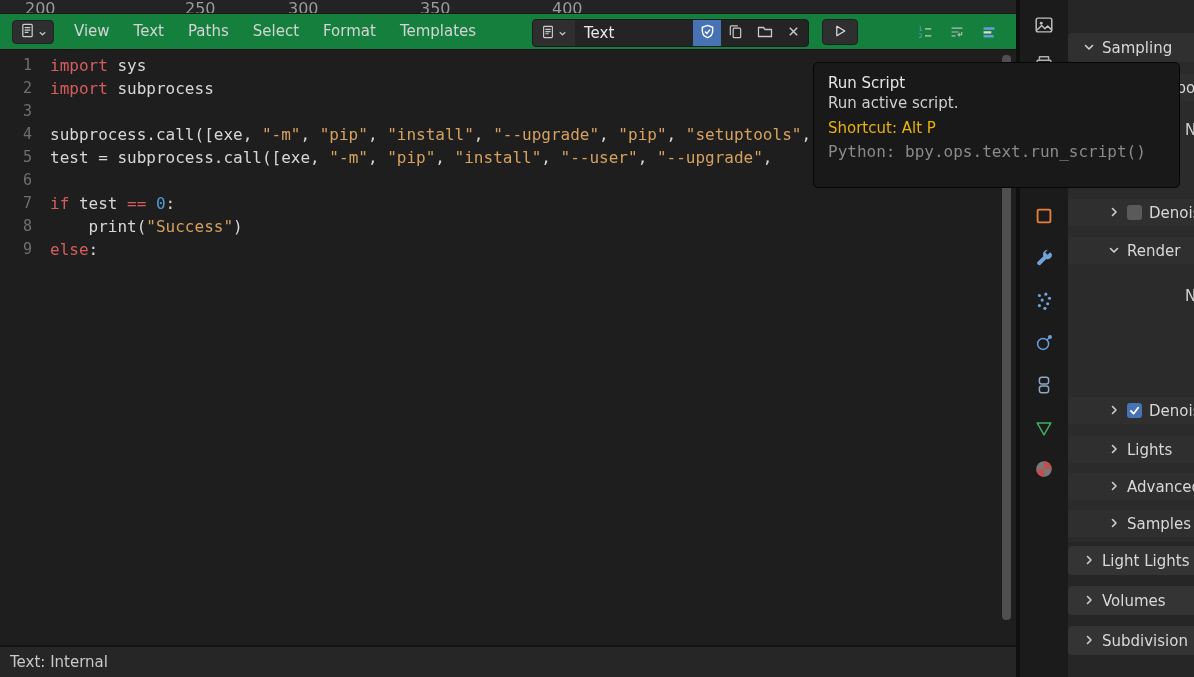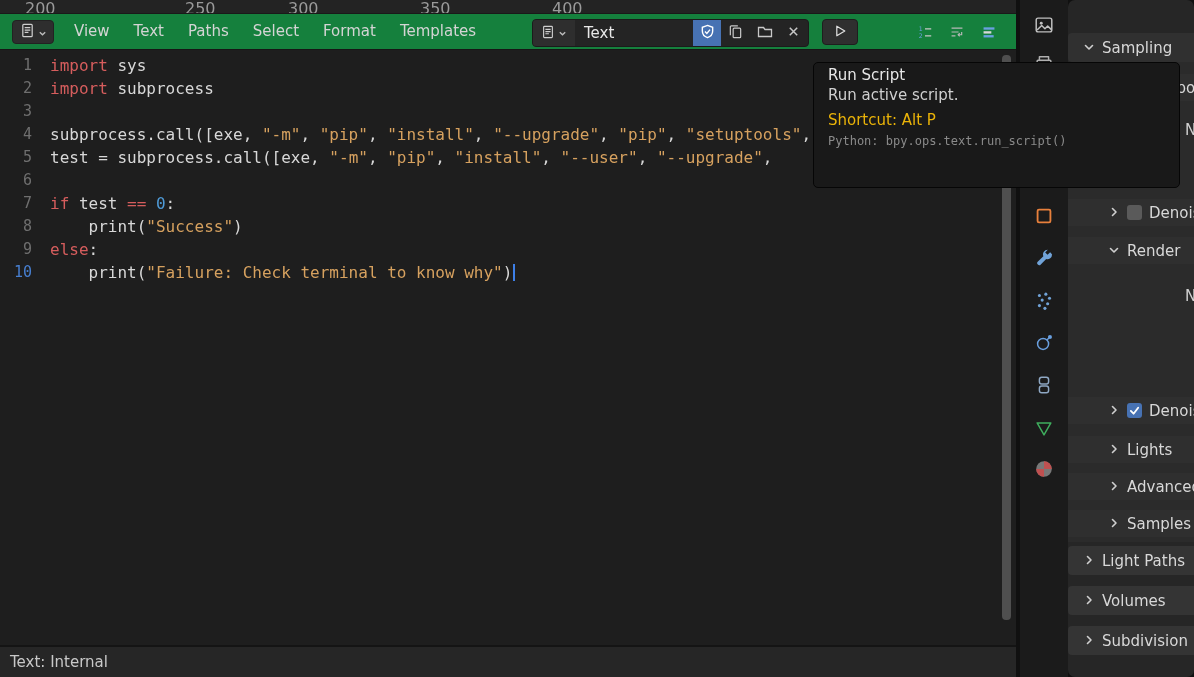--- a/index.html
+++ b/index.html
@@ -43,38 +43,38 @@
 
   .ted-footer{position:absolute;left:0;top:645px;width:1016px;height:32px;background:#262626;
               border-top:2px solid #141414;box-sizing:border-box;display:flex;align-items:center;}
   .ted-footer span{font-size:15px;color:#c8c8c8;padding-left:10px;}
 
   
   .tabstrip{position:absolute;left:1020px;top:0;width:48px;height:677px;background:#1b1b1b;}
   .ptab{position:absolute;left:0;width:48px;height:40px;display:flex;align-items:center;justify-content:center;}
 
   
-  .props{position:absolute;left:1068px;top:0;width:126px;height:677px;background:#262626;overflow:hidden;border-radius:7px;}
+  .props{position:absolute;left:1068px;top:0;width:126px;height:677px;background:#262626;overflow:hidden;}
   .pbody{position:absolute;left:0;top:62px;width:126px;height:480px;background:#2b2b2b;}
   .prow{position:absolute;left:0;width:280px;display:flex;align-items:center;gap:7px;color:#d8d8d8;font-size:15px;box-sizing:border-box;}
   .prow.panel{height:29px;padding-left:15px;border-radius:4px 0 0 4px;}
   .prow.sub{height:27px;padding-left:40px;background:#2f2f2f;}
   .flabel{position:absolute;color:#cfcfcf;font-size:15px;white-space:nowrap;}
   .sublabel-abs{position:absolute;white-space:nowrap;}
   .cbx{width:15px;height:15px;border-radius:3px;flex:none;display:flex;align-items:center;justify-content:center;}
   .cbx.off{background:#5a5a5a;}
   .cbx.on{background:#4772b3;}
 
   
   .tooltip{position:absolute;left:813px;top:62px;width:367px;height:126px;background:#191919;border:1px solid #060606;
-           border-radius:5px;box-sizing:border-box;padding:3px 14px;z-index:60;}
+           border-radius:5px;box-sizing:border-box;padding:11px 14px;z-index:60;}
   .tt-title{font-size:15px;color:#e6e6e6;margin-bottom:2px;}
   .tt-desc{font-size:15px;color:#cfcfcf;margin-bottom:7px;}
   .tt-short{font-size:15px;color:#eab308;margin-bottom:5px;}
-  .tt-py{font-size:12px;color:#8a8a8a;font-family:"DejaVu Sans Mono",monospace;}
+  .tt-py{font-size:16px;color:#8a8a8a;font-family:"DejaVu Sans Mono",monospace;}
 </style>
 </head>
 <body>
 
 <div class="screen">
 
   <div class="texted">
     <div class="ruler" id="ruler">
         <span class="tick" style="left: 25px;">200</span>
         <span class="tick" style="left: 156px; margin-left: 29px;">250</span>
@@ -171,21 +171,20 @@
     <div class="codearea" id="codearea">
         <div class="crow"><span class="gut">1</span><span class="ctext"><span class="kw">import</span><span class="pl"> sys</span></span></div>
         <div class="crow"><span class="gut">2</span><span class="ctext"><span class="kw">import</span><span class="pl"> subprocess</span></span></div>
         <div class="crow"><span class="gut">3</span><span class="ctext"></span></div>
         <div class="crow"><span class="gut">4</span><span class="ctext"><span class="pl">subprocess.call([exe, </span><span class="st">"-m"</span><span class="pl">, </span><span class="st">"pip"</span><span class="pl">, </span><span class="st">"install"</span><span class="pl">, </span><span class="st">"--upgrade"</span><span class="pl">, </span><span class="st">"pip"</span><span class="pl">, </span><span class="st">"setuptools"</span><span class="pl">, </span></span></div>
         <div class="crow"><span class="gut">5</span><span class="ctext"><span class="pl">test = subprocess.call([exe, </span><span class="st">"-m"</span><span class="pl">, </span><span class="st">"pip"</span><span class="pl">, </span><span class="st">"install"</span><span class="pl">, </span><span class="st">"--user"</span><span class="pl">, </span><span class="st">"--upgrade"</span><span class="pl">, </span></span></div>
         <div class="crow"><span class="gut">6</span><span class="ctext"></span></div>
         <div class="crow"><span class="gut">7</span><span class="ctext"><span class="kw">if</span><span class="pl"> test </span><span class="kw">==</span><span class="pl"> </span><span class="nu">0</span><span class="pl">:</span></span></div>
         <div class="crow"><span class="gut">8</span><span class="ctext"><span class="pl">    print(</span><span class="st">"Success"</span><span class="pl">)</span></span></div>
         <div class="crow"><span class="gut">9</span><span class="ctext"><span class="kw">else</span><span class="pl">:</span></span></div>
-        <div class="crow"><span class="gut cur">10</span><span class="ctext"><span class="pl">    print(</span><span class="st">"Failure: Check terminal to know why"</span><span class="pl">)</span><span class="cursor"></span></span></div>
       </div>
     <div class="vscroll"></div>
 
     <div class="ted-footer">
       <span>Text: Internal</span>
     </div>
   </div>
 
   <div class="tabstrip" id="tabstrip">
       <div class="ptab" style="top: 5px;">
@@ -304,21 +303,21 @@
       <div class="prow sub" style="top: 510px;">
         <span><svg width="12" height="12" viewBox="0 0 12 12" fill="none" stroke="#cfcfcf" stroke-width="1.6" stroke-linecap="round" stroke-linejoin="round">
             <path d="M4.5 2.5L8 6l-3.5 3.5"></path>
           </svg></span>
         <span>Samples</span>
       </div>
       <div class="prow panel" style="top: 546px; background: rgb(52, 52, 52);">
         <span><svg width="12" height="12" viewBox="0 0 12 12" fill="none" stroke="#cfcfcf" stroke-width="1.6" stroke-linecap="round" stroke-linejoin="round">
             <path d="M4.5 2.5L8 6l-3.5 3.5"></path>
           </svg></span>
-        <span>Light Paths</span>
+        <span>Light Lights</span>
       </div>
       <div class="prow panel" style="top: 586px; background: rgb(52, 52, 52);">
         <span><svg width="12" height="12" viewBox="0 0 12 12" fill="none" stroke="#cfcfcf" stroke-width="1.6" stroke-linecap="round" stroke-linejoin="round">
             <path d="M4.5 2.5L8 6l-3.5 3.5"></path>
           </svg></span>
         <span>Volumes</span>
       </div>
       <div class="prow panel" style="top: 626px; background: rgb(52, 52, 52);">
         <span><svg width="12" height="12" viewBox="0 0 12 12" fill="none" stroke="#cfcfcf" stroke-width="1.6" stroke-linecap="round" stroke-linejoin="round">
             <path d="M4.5 2.5L8 6l-3.5 3.5"></path>

